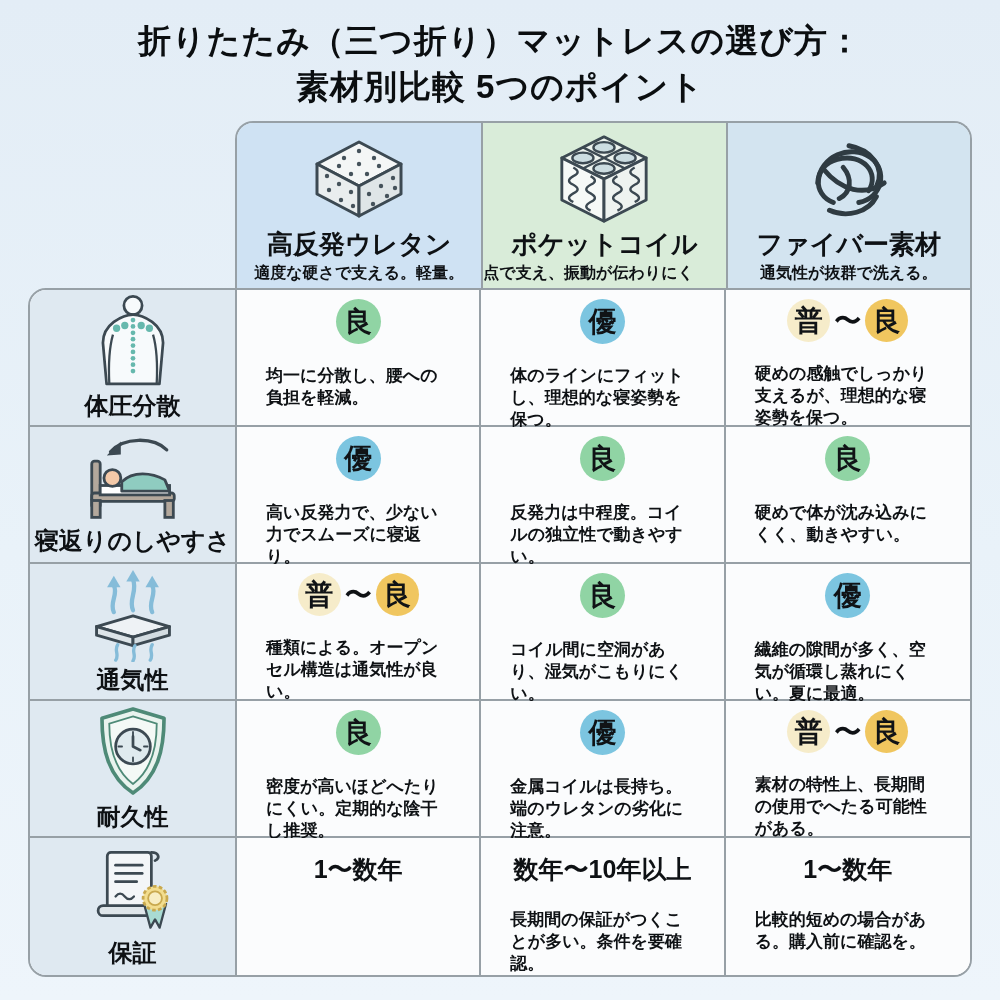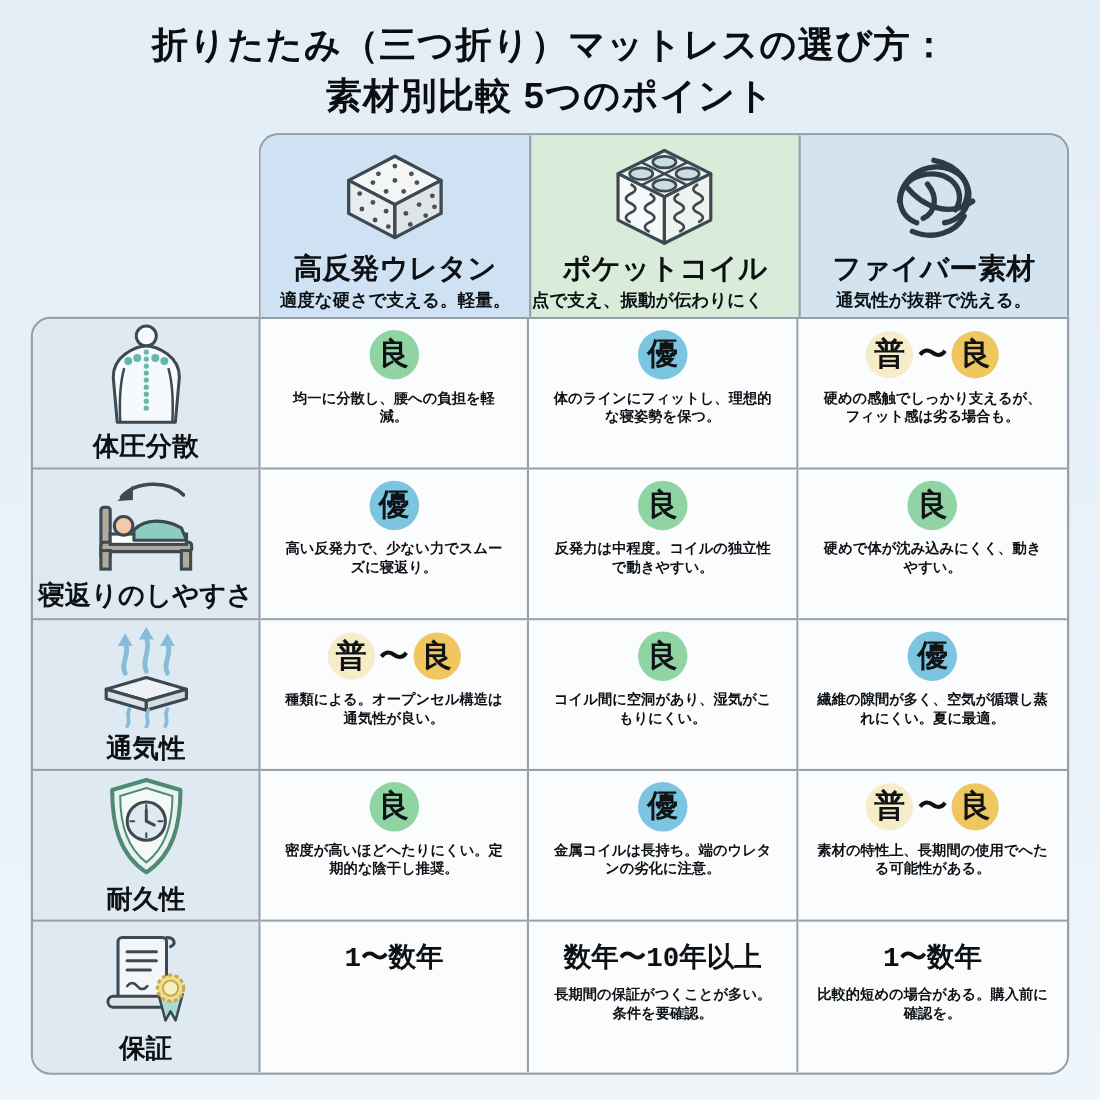--- a/index.html
+++ b/index.html
@@ -51,23 +51,23 @@
   .badge{
     display:inline-flex;align-items:center;justify-content:center;
     width:45px;height:45px;border-radius:50%;
     font-size:28px;font-weight:700;color:#101316;flex:0 0 auto;
   }
   .b-good{background:var(--good,#90d4a4);}
   .b-exc{background:var(--excellent,#7cc5e0);}
   .b-fair{background:var(--fair,#f6ecca);width:43px;height:43px;}
   .b-fgood{background:var(--fair_good,#f0c65f);width:43px;height:43px;}
   .tilde{font-size:27px;font-weight:700;}
-  .desc{margin:4px;align-self:stretch;font-size:13px;font-weight:700;line-height:1.3;text-align:center;}
+  .desc{margin:16px;align-self:stretch;font-size:17px;font-weight:700;line-height:1.3;text-align:left;}
   .headline{font-size:25px;font-weight:700;margin:13px 0 7px;text-align:center;}
-  .dcell.warranty{padding-top:2px;font-family:Liberation Mono, monospace;}
+  .dcell.warranty{padding-top:2px;}
   svg{display:block;}
 </style>
 </head>
 <body>
 
 <div class="page">
 
   <h1 class="title">
     <span>折りたたみ（三つ折り）マットレスの選び方：</span><br>
     <span>素材別比較 5つのポイント</span>
@@ -190,21 +190,21 @@
           <span class="badge b-exc">優</span>
         </div>
         <p class="desc">体のラインにフィットし、理想的な寝姿勢を保つ。</p>
       </div>
       <div class="dcell">
         <div class="badges">
           <span class="badge b-fair">普</span>
           <span class="tilde">〜</span>
           <span class="badge b-fgood">良</span>
         </div>
-        <p class="desc">硬めの感触でしっかり支えるが、フィット感は劣る場合も。</p>
+        <p class="desc">硬めの感触でしっかり支えるが、理想的な寝姿勢を保つ。</p>
       </div>
 
       <div class="lcell">
         <div class="licon">
           <svg width="112" height="90" viewBox="0 0 116 96">
             <path d="M34,20 C48,4 80,4 94,18" fill="none" stroke="#3c4952" stroke-width="3.5" stroke-linecap="round"></path>
             <polygon points="30,24 45,9 45,23" fill="#3c4952"></polygon>
             <rect x="14" y="30" width="9" height="50" rx="3" fill="#b3a89c" stroke="#3c4952" stroke-width="3"></rect>
             <rect x="14" y="64" width="88" height="9" rx="3" fill="#b3a89c" stroke="#3c4952" stroke-width="3"></rect>
             <rect x="92" y="72" width="9" height="18" fill="#b3a89c" stroke="#3c4952" stroke-width="3"></rect>

